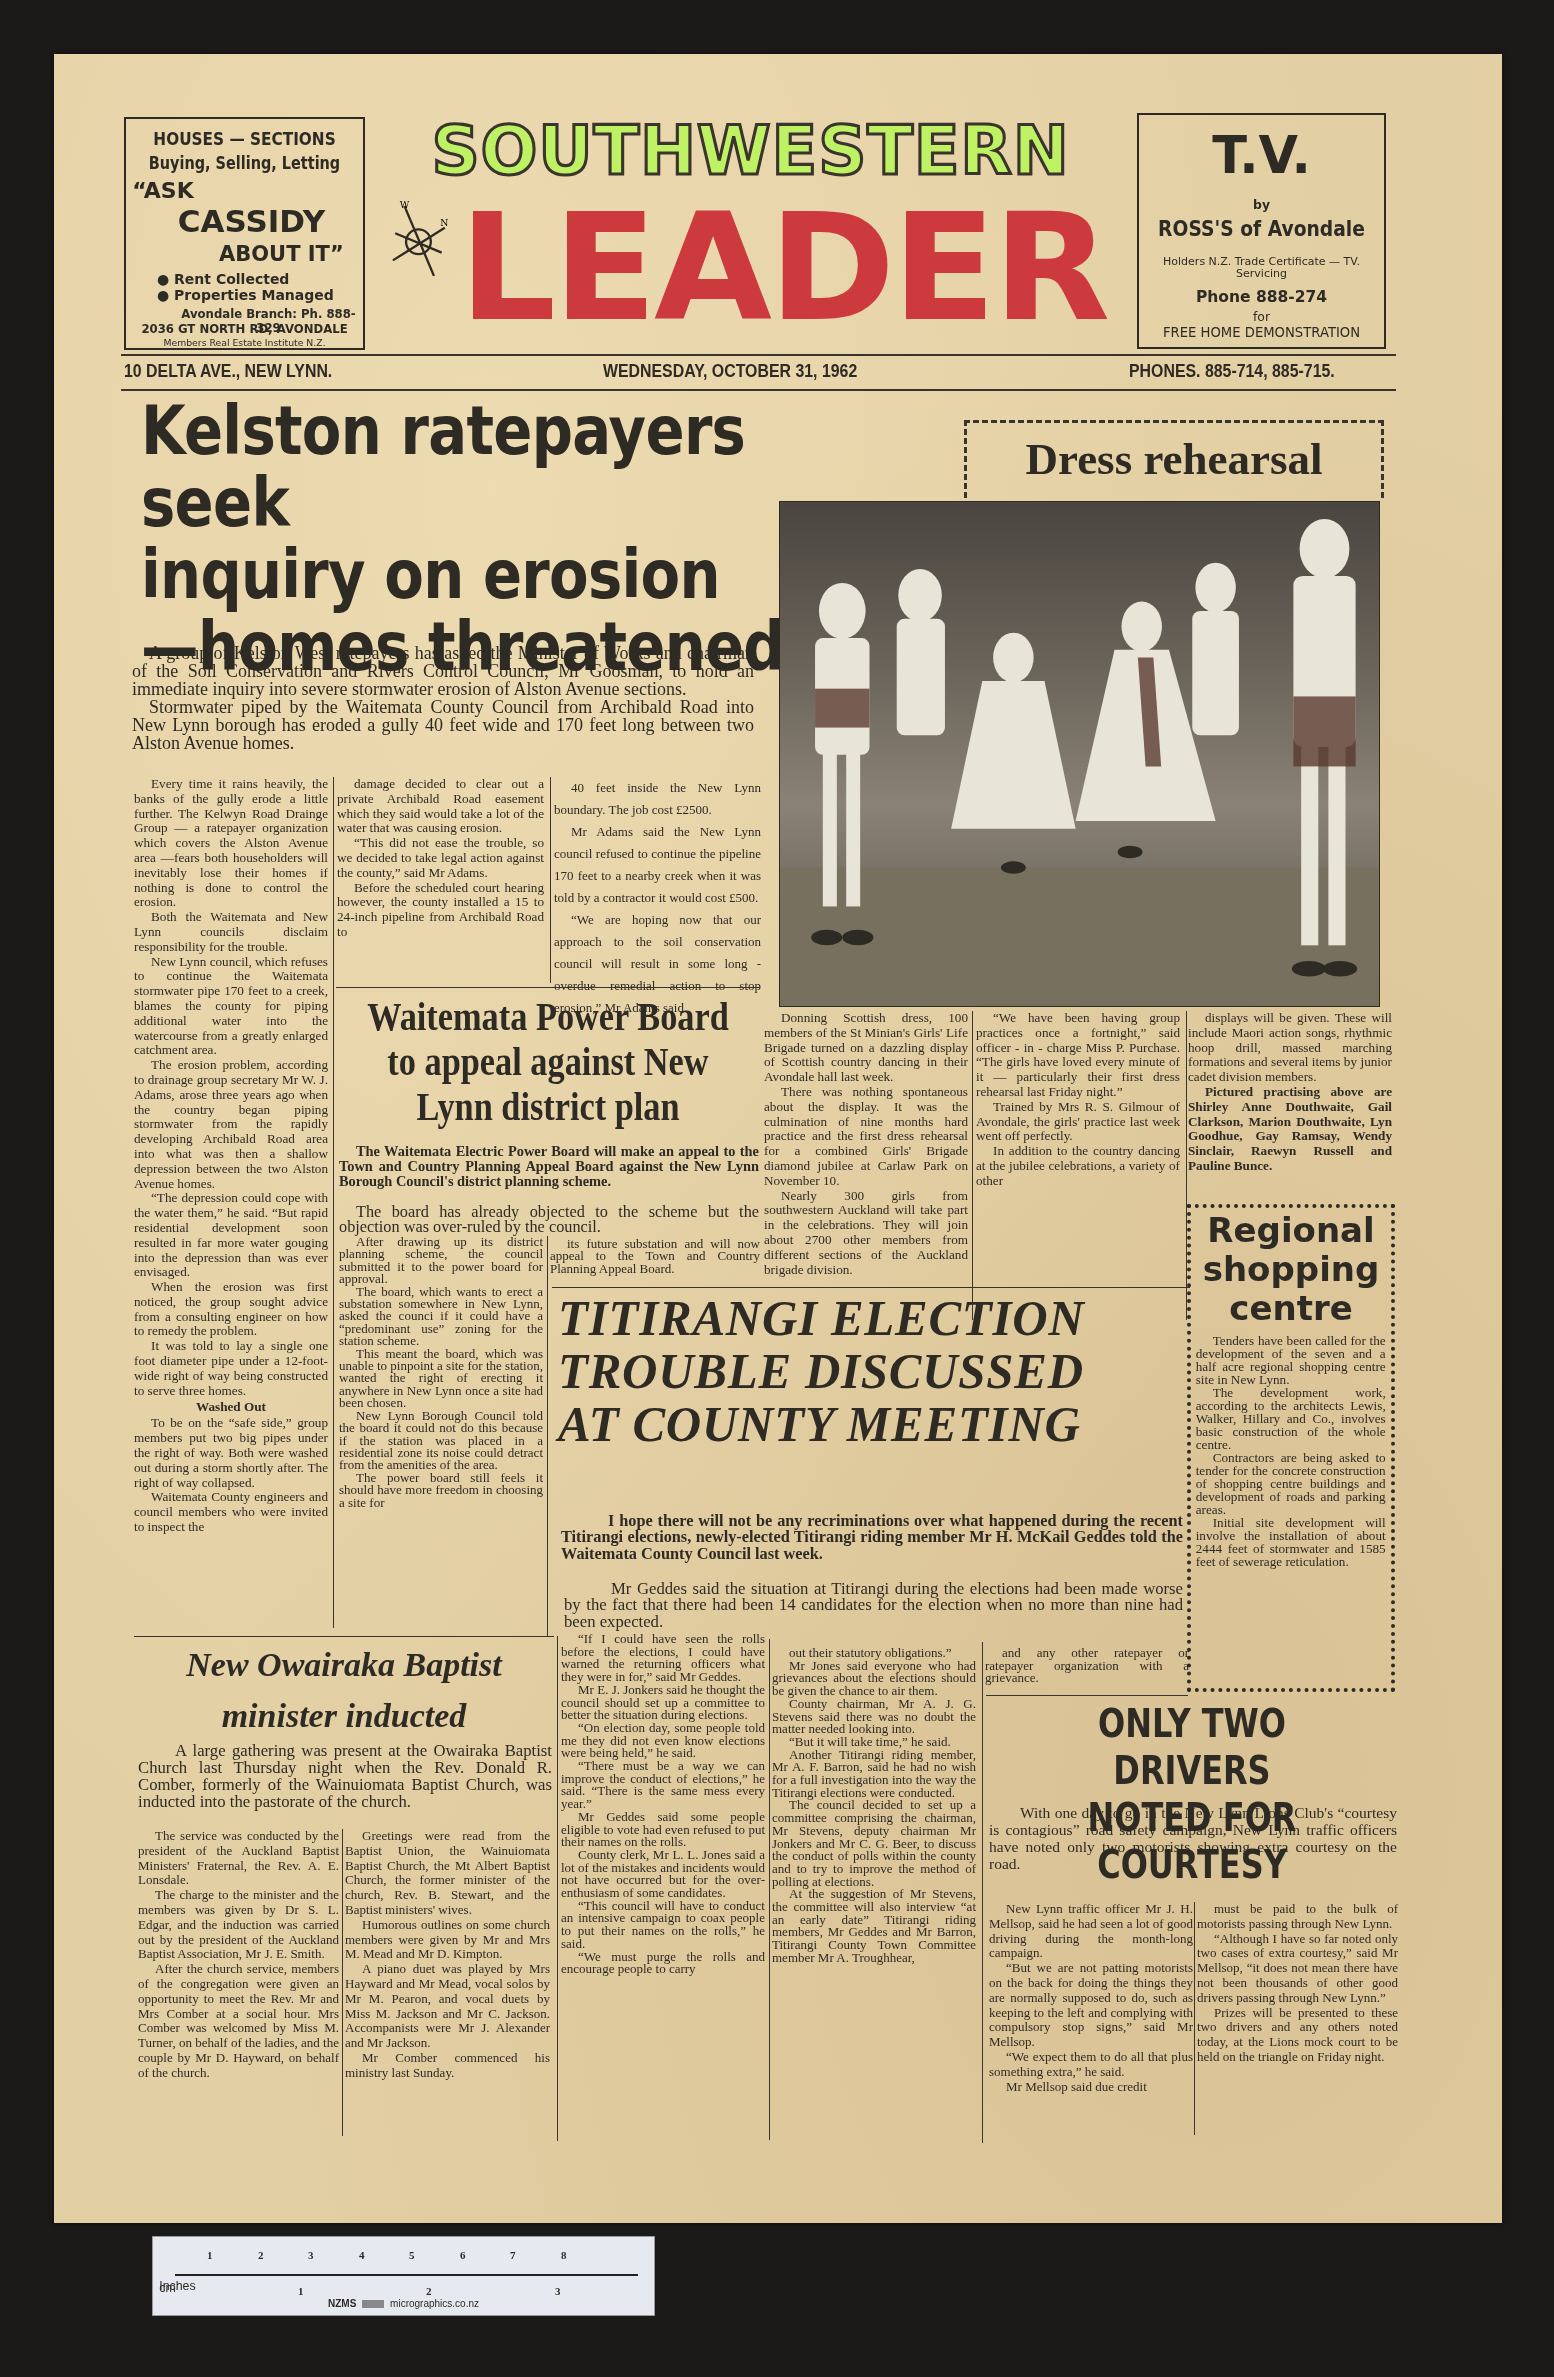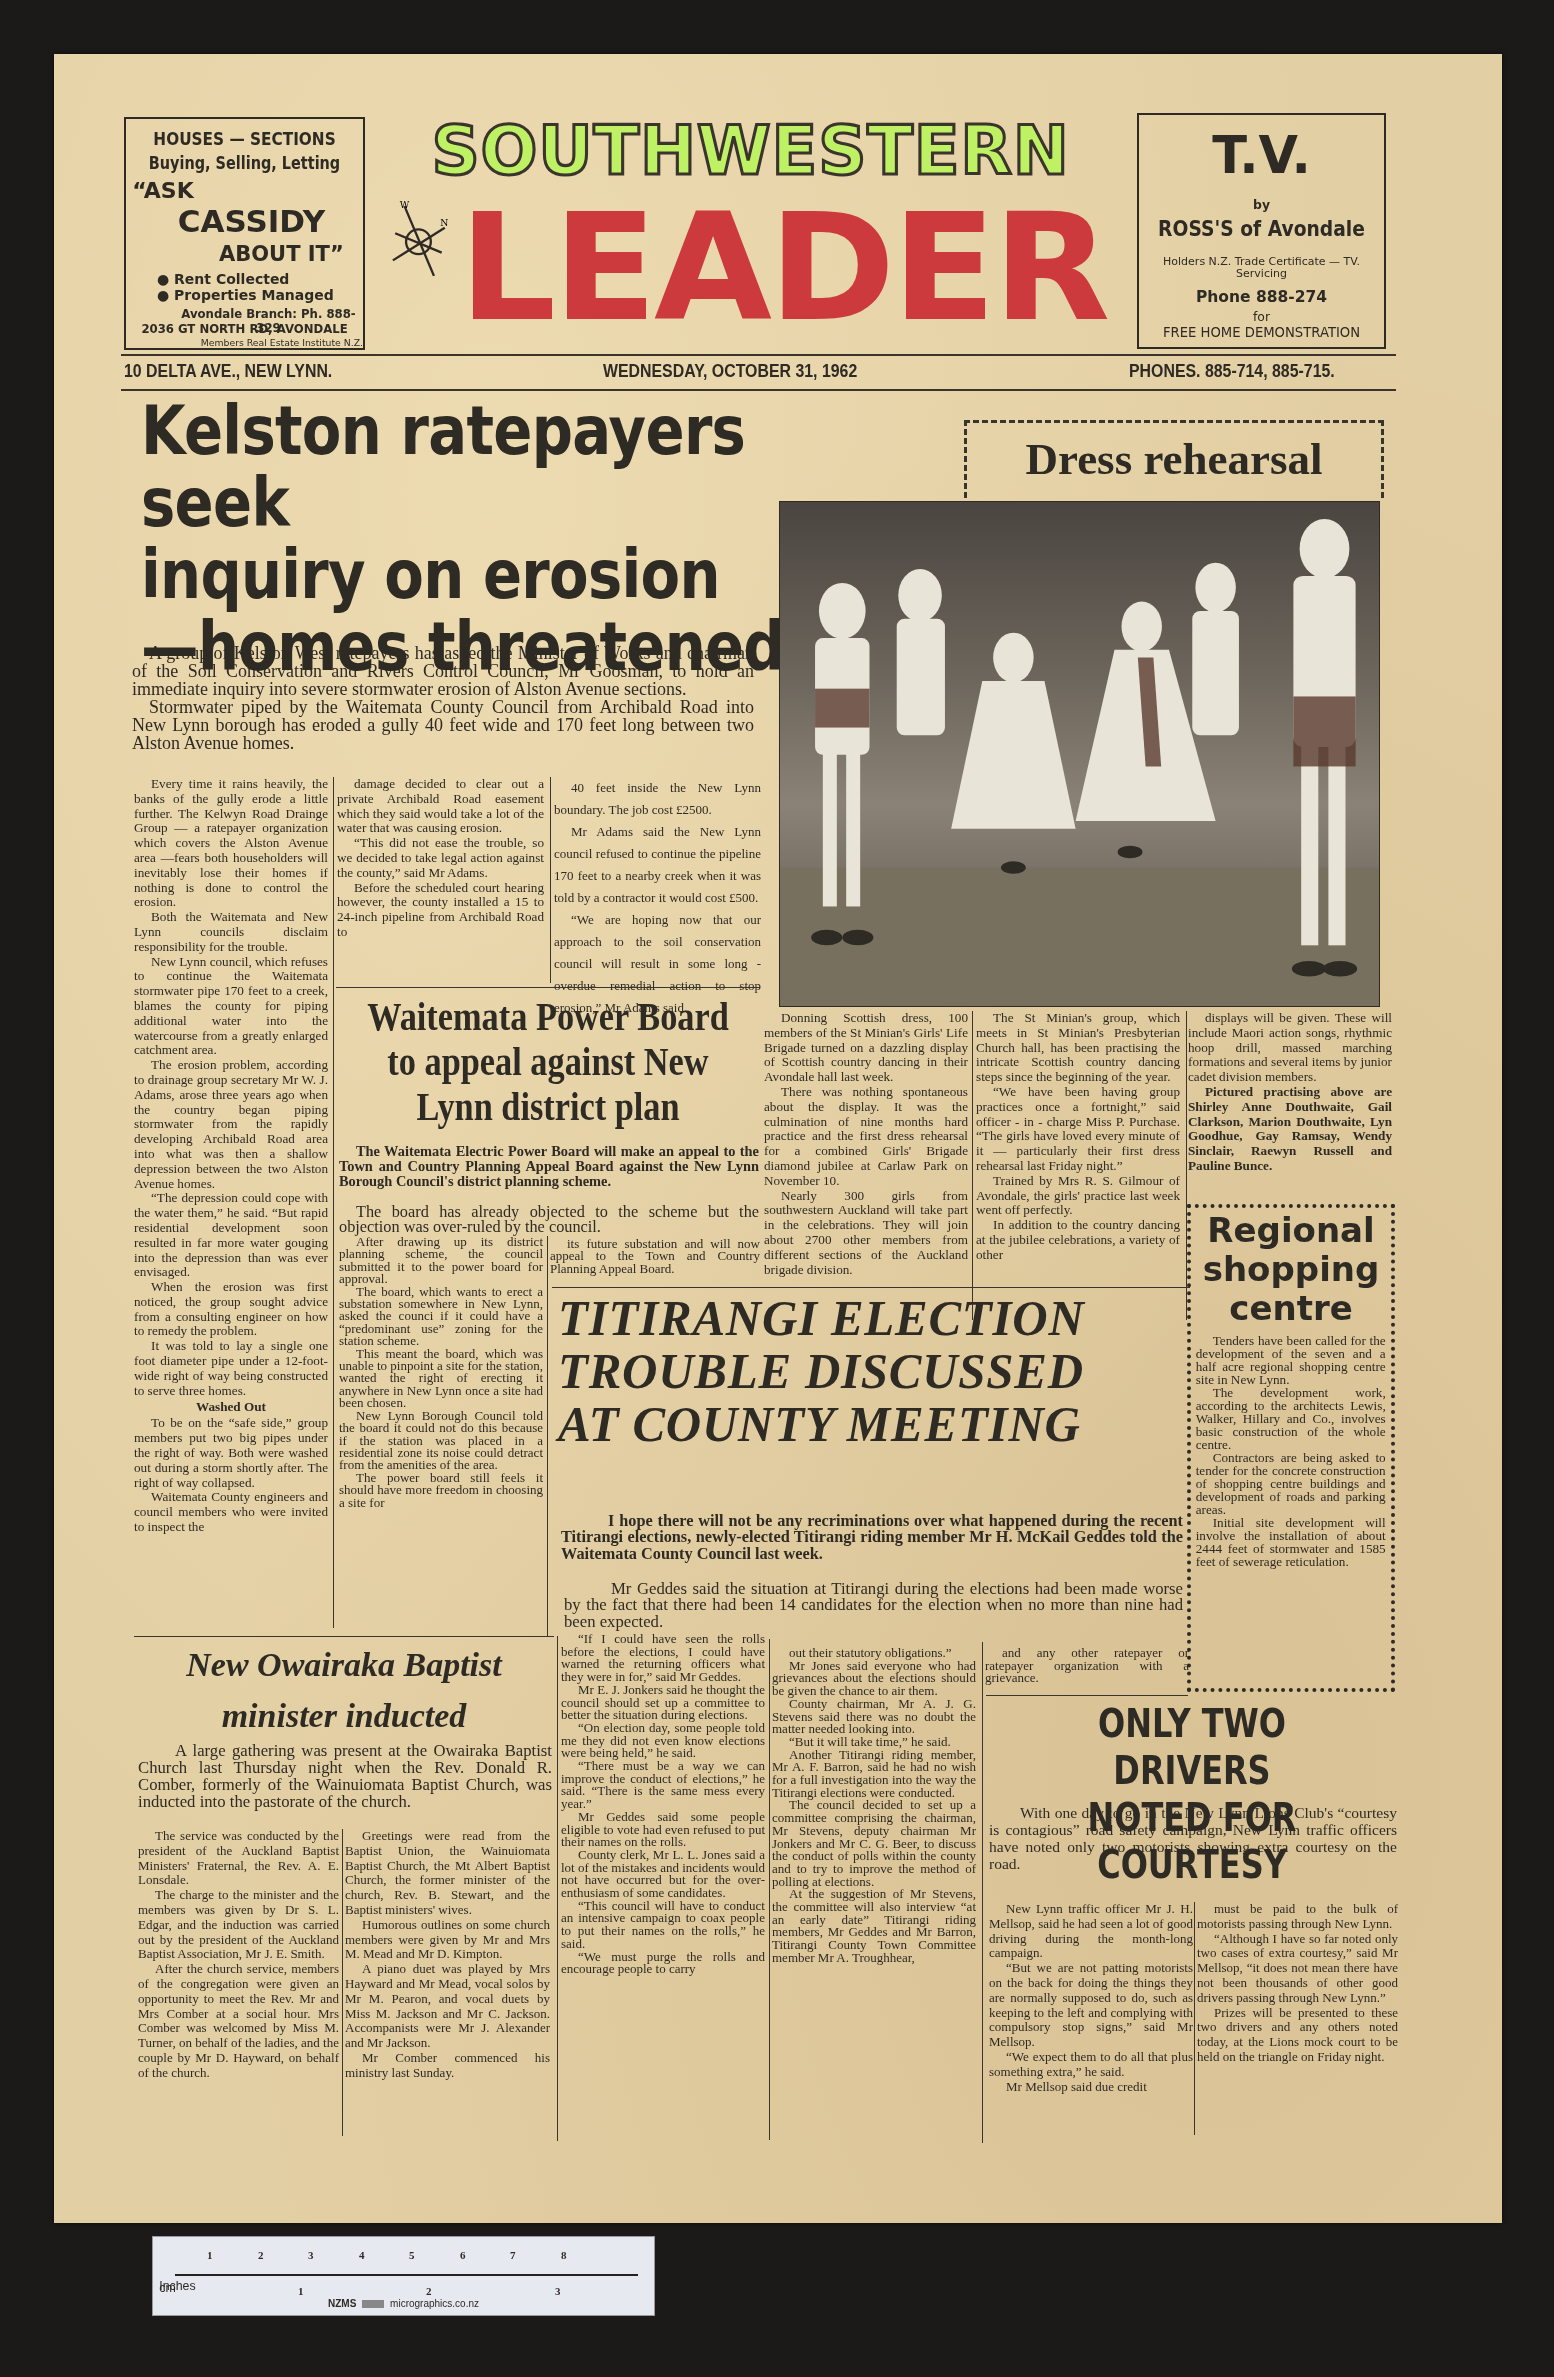--- a/index.html
+++ b/index.html
@@ -30,21 +30,21 @@
   <div class="abs c sans bold" style="left:0;right:0;top:34px;font-size:17px;transform:scaleX(0.85);">Buying, Selling, Letting</div>
   <div class="abs sans bold" style="left:6.2px;top:59px;font-size:22px;">“ASK</div>
   <div class="abs c sans bold" style="left:14px;right:0;top:84px;font-size:31px;">CASSIDY</div>
   <div class="abs sans bold" style="left:93px;top:123px;font-size:21px;">ABOUT IT”</div>
   <div class="abs sans bold" style="left:31px;top:152px;font-size:14px;line-height:16.3px;">
     <div><span>● </span><span>Rent Collected</span></div>
     <div><span>● </span><span>Properties Managed</span></div>
   </div>
   <div class="abs c sans bold" style="left:0;right:0;top:188px;font-size:11.7px;padding-left:48px;">Avondale Branch: Ph. 888-329</div>
   <div class="abs c sans bold" style="left:0;right:0;top:203px;font-size:11.7px;">2036 GT NORTH RD, AVONDALE</div>
-  <div class="abs c sans" style="left:0;right:0;top:218px;font-size:9.3px;text-align:right;">Members Real Estate Institute N.Z.</div>
+  <div class="abs c sans" style="left:0;right:0;top:218px;font-size:9.3px;">Members Real Estate Institute N.Z.</div>
 </div>
 
 <div class="abs c sans bold" style="left:385px;top:115px;width:731px;font-size:67px;line-height:72px;color:#bef264;-webkit-text-stroke:3.1px #3a342c;letter-spacing:0.8px;">SOUTHWESTERN</div>
 <div class="abs" style="left:389px;top:198px;width:62px;height:86px;">
   <svg width="62" height="86" viewBox="0 0 80 110">
       <g stroke="#2e2a24" stroke-width="3" fill="none">
         <line x1="20" y1="10" x2="58" y2="100"></line>
         <line x1="5" y1="80" x2="72" y2="38"></line>
         <line x1="8" y1="45" x2="68" y2="70"></line>
         <circle cx="38" cy="56" r="16"></circle>
@@ -170,21 +170,20 @@
       </g>
   </svg>
 </div>
 <div class="col" style="left:764px;top:1011px;width:204px;font-size:13.2px;line-height:14.8px;">
   <p class="p">Donning Scottish dress, 100 members of the St Minian's Girls' Life Brigade turned on a dazzling display of Scottish country dancing in their Avondale hall last week.</p>
   <p class="p">There was nothing spontaneous about the display. It was the culmination of nine months hard practice and the first dress rehearsal for a combined Girls' Brigade diamond jubilee at Carlaw Park on November 10.</p>
   <p class="p">Nearly 300 girls from southwestern Auckland will take part in the celebrations. They will join about 2700 other members from different sections of the Auckland brigade division.</p>
 </div>
 <div class="vr" style="left:972px;top:1011px;height:309px;"></div>
 <div class="col" style="left:976px;top:1011px;width:204px;font-size:13.2px;line-height:14.8px;">
-  <p class="p">The St Minian's group, which meets in St Minian's Presbyterian Church hall, has been practising the intricate Scottish country dancing steps since the beginning of the year.</p>
   <p class="p">“We have been having group practices once a fortnight,” said officer - in - charge Miss P. Purchase. “The girls have loved every minute of it — particularly their first dress rehearsal last Friday night.”</p>
   <p class="p">Trained by Mrs R. S. Gilmour of Avondale, the girls' practice last week went off perfectly.</p>
   <p class="p">In addition to the country dancing at the jubilee celebrations, a variety of other</p>
 </div>
 <div class="vr" style="left:1186px;top:1011px;height:309px;"></div>
 <div class="col" style="left:1188px;top:1011px;width:204px;font-size:13.2px;line-height:14.8px;">
   <p class="p">displays will be given. These will include Maori action songs, rhythmic hoop drill, massed marching formations and several items by junior cadet division members.</p>
   <p class="p bold">Pictured practising above are Shirley Anne Douthwaite, Gail Clarkson, Marion Douthwaite, Lyn Goodhue, Gay Ramsay, Wendy Sinclair, Raewyn Russell and Pauline Bunce.</p>
 </div>
 

